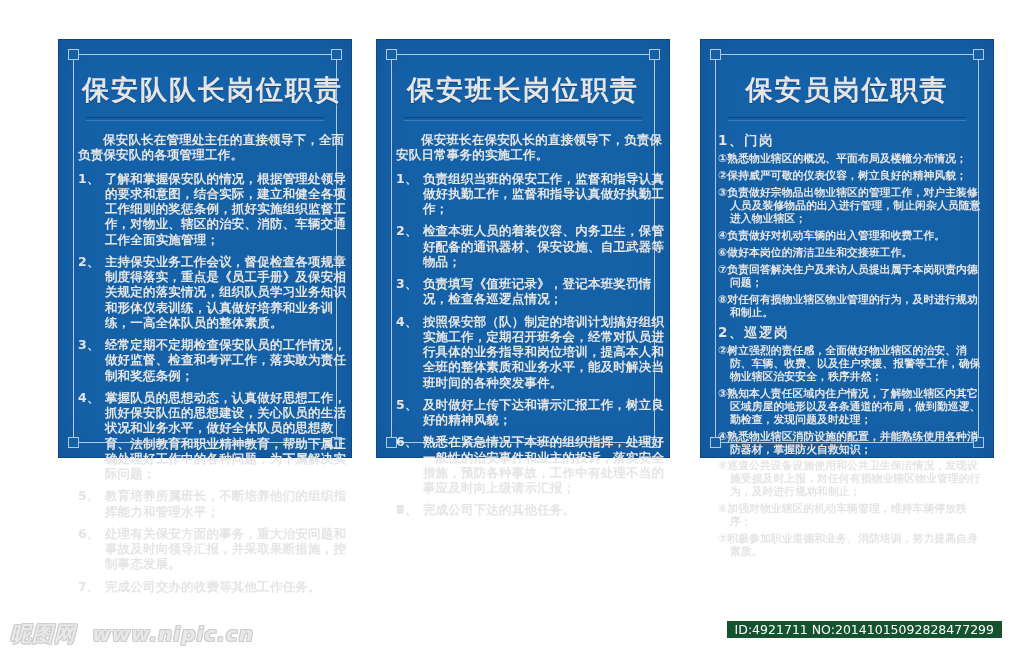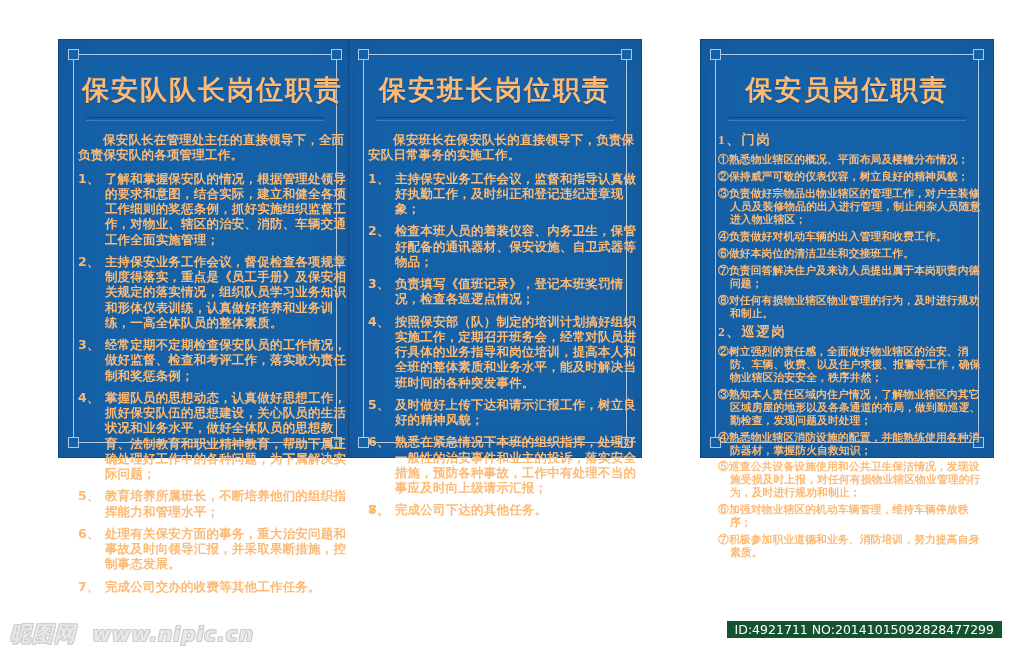--- a/index.html
+++ b/index.html
@@ -3,41 +3,41 @@
 <meta charset="utf-8">
 <style>
   html,body{margin:0;padding:0;}
   body{
     width:1024px;height:649px;position:relative;background:#ffffff;
     font-family:"DejaVu Sans","Liberation Sans",sans-serif;
     overflow:hidden;
   }
   .board{
     position:absolute;top:39px;width:294px;height:419px;
-    background:#1561a8;color:#fdba74;
+    background:#1561a8;color:#e5e5e5;
     box-shadow:inset 0 0 0 1px rgba(0,25,70,.25), inset 0 0 35px rgba(0,20,60,.18);
   }
-  #board1{left:58px;} #board2{left:348px;} #board3{left:700px;}
+  #board1{left:58px;} #board2{left:376px;} #board3{left:700px;}
   .frame{position:absolute;inset:15px;border:1px solid #aec8e6;}
   .corner{position:absolute;width:9px;height:9px;border:1px solid #aec8e6;background:#1561a8;}
   .tl{top:-6px;left:-6px}.tr{top:-6px;right:-6px}.bl{bottom:-6px;left:-6px}.br{bottom:-6px;right:-6px}
   .title{
     position:relative;margin:33px 24px 0;text-align:center;
     font-size:27px;font-weight:bold;letter-spacing:2px;white-space:nowrap;
     text-shadow:0 1px 1px rgba(0,30,70,.4);
   }
   .tdiv{margin:9px 28px 11px;height:2px;
     border-top:1px solid rgba(0,25,60,.35);
     border-bottom:1px solid rgba(255,255,255,.18);}
   .pbody{position:relative;padding:0 2px 0 20px;font-size:12.5px;font-weight:bold;line-height:1.22;letter-spacing:.2px;}
   .intro{text-indent:2em;margin:0 0 8px;}
   .item{position:relative;padding-left:2.15em;margin-bottom:7px;}
   .item .num{position:absolute;left:0;top:0;}
   
-  .pbody3{position:relative;padding:0 12px 0 18px;font-size:10.8px;font-weight:bold;line-height:1.2;letter-spacing:.1px;font-family:Liberation Serif, serif;}
+  .pbody3{position:relative;padding:0 12px 0 18px;font-size:10.8px;font-weight:bold;line-height:1.2;letter-spacing:.1px;}
   .sec-head{font-size:13.5px;font-weight:bold;letter-spacing:1.5px;margin:1px 0 5px;}
   .item3{padding-left:1.1em;text-indent:-1.1em;margin-bottom:4px;}
   
   .footer{position:absolute;left:0;bottom:0;width:1024px;height:27px;background:#ffffff;}
   .watermark{
     position:absolute;left:10px;bottom:1px;white-space:nowrap;
     font-style:italic;font-weight:bold;font-size:21px;letter-spacing:1px;
     color:#e9e9e9;text-shadow:0 0 1px #bfbfbf,1px 1px 0 #cfcfcf,-1px -1px 0 #cfcfcf,1px -1px 0 #cfcfcf,-1px 1px 0 #cfcfcf;
   }
   .watermark .wm-url{font-size:20px;margin-left:8px;}
@@ -97,21 +97,21 @@
     <div class="corner tr"></div>
     <div class="corner bl"></div>
     <div class="corner br"></div>
   </div>
   <div class="title">保安班长岗位职责</div>
   <div class="tdiv"></div>
   <div class="pbody">
     <p class="intro">保安班长在保安队长的直接领导下，负责保安队日常事务的实施工作。</p>
     <div class="item">
       <span class="num">1、</span>
-      <span>主持保安业务工作会议，监督和指导认真做好执勤工作，及时纠正和登记违纪违章现象；</span>
+      <span>负责组织当班的保安工作，监督和指导认真做好执勤工作，监督和指导认真做好执勤工作；</span>
     </div>
     <div class="item">
       <span class="num">2、</span>
       <span>检查本班人员的着装仪容、内务卫生，保管好配备的通讯器材、保安设施、自卫武器等物品；</span>
     </div>
     <div class="item">
       <span class="num">3、</span>
       <span>负责填写《值班记录》，登记本班奖罚情况，检查各巡逻点情况；</span>
     </div>
     <div class="item">

